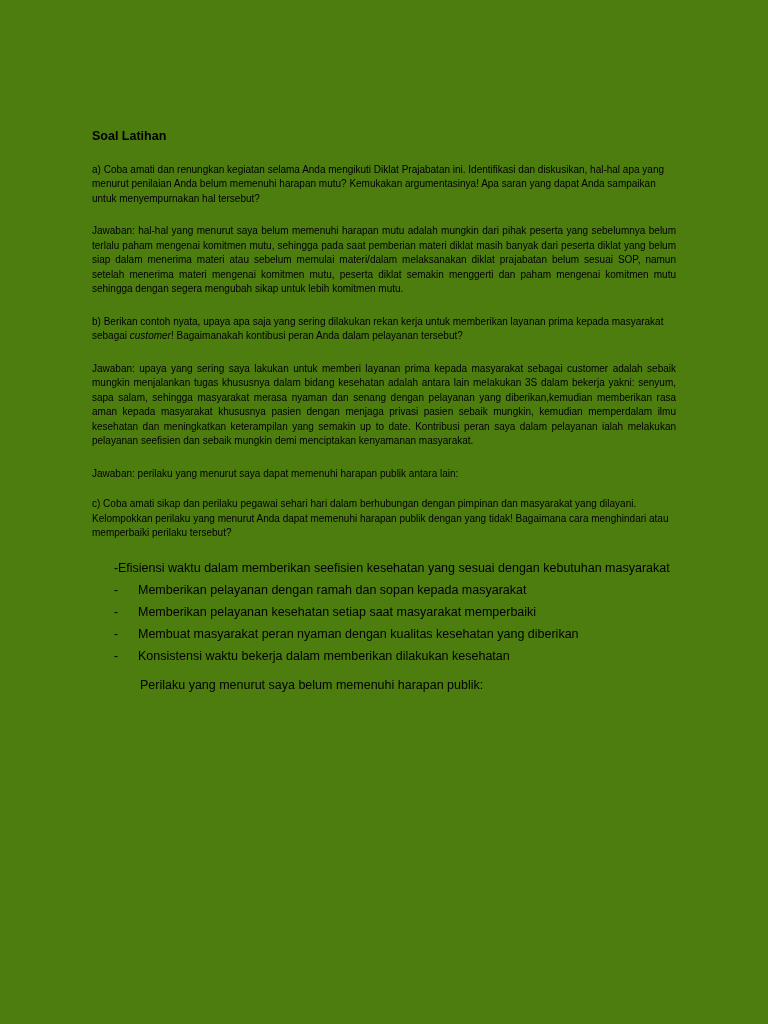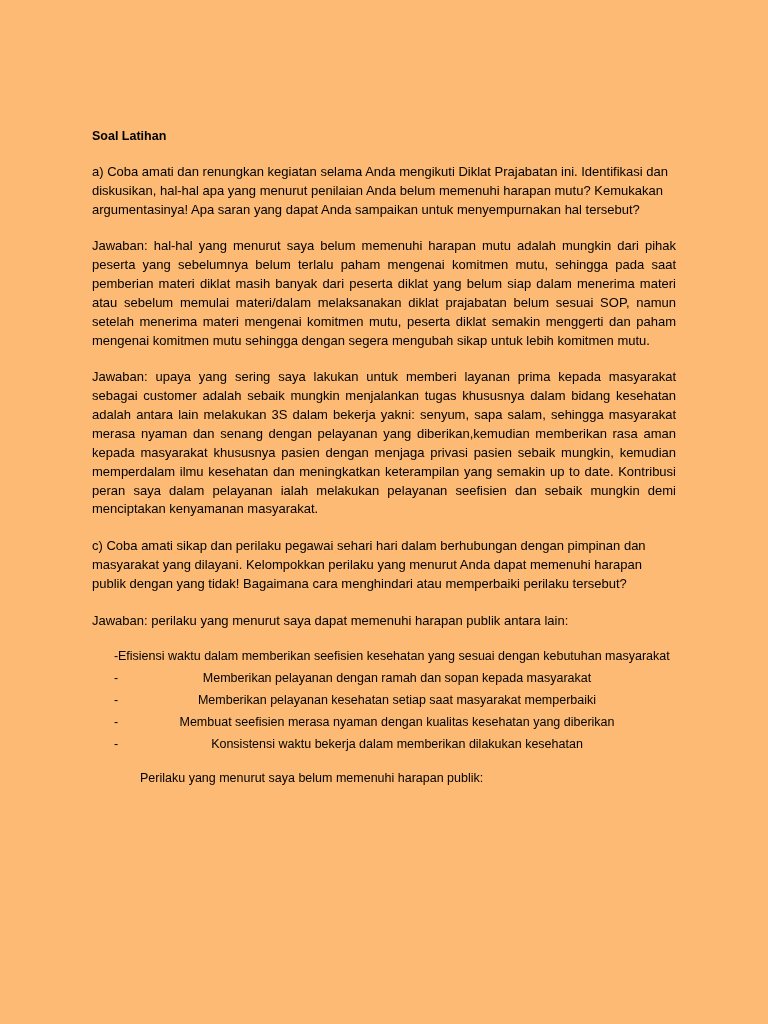--- a/index.html
+++ b/index.html
@@ -11,37 +11,37 @@
     width: 768px;
     height: 1024px;
     font-family: "Liberation Sans", sans-serif;
     color: #000000;
     overflow: hidden;
   }
   .page {
     position: relative;
     width: 768px;
     height: 1024px;
-    background: #fdba74;
+    background: #4d7c0f;
     box-sizing: border-box;
   }
   .content {
     position: absolute;
     left: 92px;
     top: 128px;
     width: 584px;
   }
   .doc-title {
     font-size: 12.5px;
     font-weight: bold;
     line-height: 1.35;
     margin: 0 0 18px 0;
   }
   .para {
-    font-size: 13px;
+    font-size: 10px;
     line-height: 1.45;
     margin: 0 0 18px 0;
   }
   .para.justify {
     text-align: justify;
   }
   .para.ragged {
     text-align: left;
   }
   .para.tight {
@@ -63,67 +63,69 @@
     flex: 0 0 26px;
     padding-left: 22px;
     box-sizing: border-box;
   }
   .list-text {
     flex: 1 1 auto;
     text-align: justify;
     padding-right: 0px;
   }
   .list-text.ragged {
-    text-align: center;
+    text-align: left;
+    margin-left: 20px;
   }
   .sub-note {
     font-size: 12.5px;
     line-height: 1.45;
-    margin: 16px 0 0 48px;
+    margin: 10px 0 0 48px;
   }
   em.italic {
     font-style: italic;
   }
 </style>
 </head>
 <body>
 
 <div class="page">
   <div class="content">
 
     <h1 class="doc-title">Soal Latihan</h1>
 
     <p class="para ragged">a) Coba amati dan renungkan kegiatan selama Anda mengikuti Diklat Prajabatan ini. Identifikasi dan diskusikan, hal-hal apa yang menurut penilaian Anda belum memenuhi harapan mutu? Kemukakan argumentasinya! Apa saran yang dapat Anda sampaikan untuk menyempurnakan hal tersebut?</p>
 
     <p class="para justify">Jawaban: hal-hal yang menurut saya belum memenuhi harapan mutu adalah mungkin dari pihak peserta yang sebelumnya belum terlalu paham mengenai komitmen mutu, sehingga pada saat pemberian materi diklat masih banyak dari peserta diklat yang belum siap dalam menerima materi atau sebelum memulai materi/dalam melaksanakan diklat prajabatan belum sesuai SOP, namun setelah menerima materi mengenai komitmen mutu, peserta diklat semakin menggerti dan paham mengenai komitmen mutu sehingga dengan segera mengubah sikap untuk lebih komitmen mutu.</p>
 
 
+    <p class="para ragged"><span>b) Berikan contoh nyata, upaya apa saja yang sering dilakukan rekan kerja untuk memberikan layanan prima kepada masyarakat sebagai </span><em class="italic">customer</em><span>! Bagaimanakah kontibusi peran Anda dalam pelayanan tersebut?</span></p>
 
     <p class="para justify">Jawaban: upaya yang sering saya lakukan untuk memberi layanan prima kepada masyarakat sebagai customer adalah sebaik mungkin menjalankan tugas khususnya dalam bidang kesehatan adalah antara lain melakukan 3S dalam bekerja yakni: senyum, sapa salam, sehingga masyarakat merasa nyaman dan senang dengan pelayanan yang diberikan,kemudian memberikan rasa aman kepada masyarakat khususnya pasien dengan menjaga privasi pasien sebaik mungkin, kemudian memperdalam ilmu kesehatan dan meningkatkan keterampilan yang semakin up to date. Kontribusi peran saya dalam pelayanan ialah melakukan pelayanan seefisien dan sebaik mungkin demi menciptakan kenyamanan masyarakat.</p>
 
+    <p class="para ragged tight">Jawaban: perilaku yang menurut saya dapat memenuhi harapan publik antara lain:</p>
+
     <p class="para ragged">c) Coba amati sikap dan perilaku pegawai sehari hari dalam berhubungan dengan pimpinan dan masyarakat yang dilayani. Kelompokkan perilaku yang menurut Anda dapat memenuhi harapan publik dengan yang tidak! Bagaimana cara menghindari atau memperbaiki perilaku tersebut?</p>
-
-    <p class="para ragged tight">Jawaban: perilaku yang menurut saya dapat memenuhi harapan publik antara lain:</p>
 
     <ul class="list-block">
       <li class="list-item">
         <span class="list-bullet">-</span>
         <span class="list-text">Efisiensi waktu dalam memberikan seefisien kesehatan yang sesuai dengan kebutuhan masyarakat</span>
       </li>
       <li class="list-item">
         <span class="list-bullet">-</span>
         <span class="list-text ragged">Memberikan pelayanan dengan ramah dan sopan kepada masyarakat</span>
       </li>
       <li class="list-item">
         <span class="list-bullet">-</span>
         <span class="list-text ragged">Memberikan pelayanan kesehatan setiap saat masyarakat memperbaiki</span>
       </li>
       <li class="list-item">
         <span class="list-bullet">-</span>
-        <span class="list-text ragged">Membuat seefisien merasa nyaman dengan kualitas kesehatan yang diberikan</span>
+        <span class="list-text ragged">Membuat masyarakat peran nyaman dengan kualitas kesehatan yang diberikan</span>
       </li>
       <li class="list-item">
         <span class="list-bullet">-</span>
         <span class="list-text ragged">Konsistensi waktu bekerja dalam memberikan dilakukan kesehatan</span>
       </li>
     </ul>
 
     <p class="sub-note">Perilaku yang menurut saya belum memenuhi harapan publik:</p>
 
   </div>

